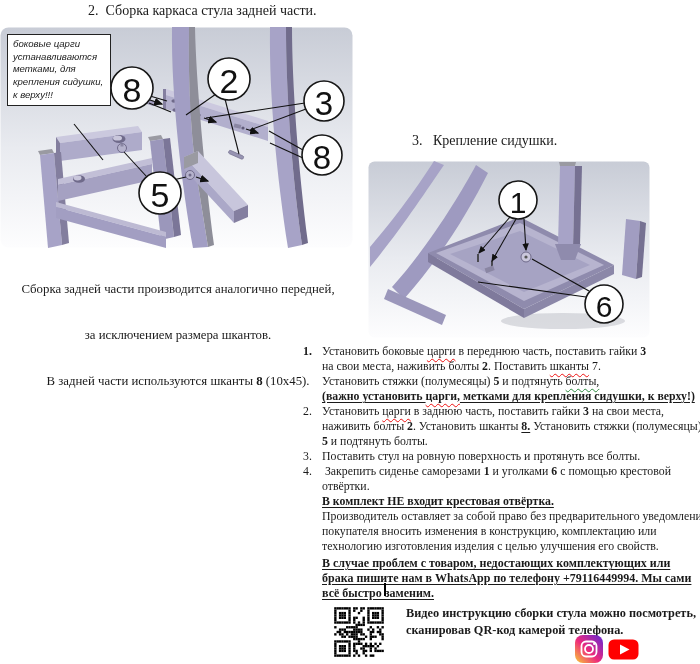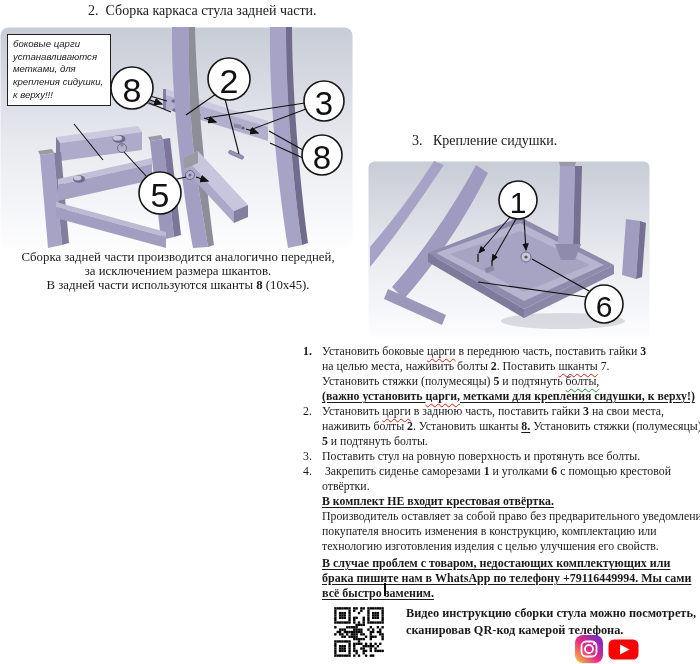--- a/index.html
+++ b/index.html
@@ -6,21 +6,21 @@
   #page{position:relative;width:700px;height:664px;background:#fff;overflow:hidden;
         font-family:"Liberation Serif",serif;color:#1a1a1a;}
   .abs{position:absolute;}
   .heading{font-size:14px;white-space:pre;}
   
   #note-box{left:7px;top:34px;width:93px;background:#fff;border:1px solid #222;
             padding:3px 4px 4px 5px;font-family:"Liberation Sans",sans-serif;
             font-size:9.6px;line-height:1.32;white-space:pre-line;font-style:italic;}
   
   #left-caption{left:0;top:250px;width:356px;text-align:center;font-size:12.8px;}
-  #left-caption .tline{height:14px;line-height:14px;white-space:pre;}
+  #left-caption .tline{height:14px;line-height:14px;white-space:pre;margin-top:32px;}
   
   #instructions{left:303px;top:344px;width:400px;font-size:11.8px;}
   .list-item{position:relative;padding-left:19px;}
   .list-item .num{position:absolute;left:0;top:0;height:15px;line-height:15px;}
   .tline{height:15px;line-height:15px;white-space:pre;}
   .b{font-weight:bold;}
   .u{text-decoration-line:underline;text-decoration-thickness:1.2px;text-underline-offset:2px;}
   .wavy-red{text-decoration-line:underline;text-decoration-style:wavy;
             text-decoration-color:#e11;text-decoration-thickness:1px;text-underline-offset:2.5px;}
   .wavy-green{text-decoration-line:underline;text-decoration-style:wavy;
@@ -213,21 +213,21 @@
     <g>
       <circle cx="236" cy="143" r="19" fill="#fff" stroke="#161616" stroke-width="1.6"></circle>
       <text class="callout" x="236" y="145" font-size="30" text-anchor="middle" dominant-baseline="central">6</text>
     </g>
   </svg>
 
   <div class="abs" id="instructions">
       <div class="list-item">
         <span class="num b">1.</span>
         <div class="tline"><span>Установить боковые </span><span class="wavy-red">царги</span><span> в переднюю часть, поставить гайки </span><span class="b">3</span></div>
-        <div class="tline"><span>на целью места, наживить болты </span><span class="b">2</span><span>. Поставить </span><span class="wavy-red">шканты</span><span> 7.</span></div>
+        <div class="tline"><span>на свои места, наживить болты </span><span class="b">2</span><span>. Поставить </span><span class="wavy-red">шканты</span><span> 7.</span></div>
         <div class="tline"><span>Установить стяжки (полумесяцы) </span><span class="b">5</span><span> и подтянуть </span><span class="wavy-green">болты,</span></div>
         <div class="tline"><span class="b u">(важно установить </span><span class="b u wavy-red">царги,</span><span class="b u"> метками для крепления сидушки, к верху!)</span></div>
       </div>
       <div class="list-item">
         <span class="num">2.</span>
         <div class="tline"><span>Установить </span><span class="wavy-red">царги</span><span> в заднюю часть, поставить гайки </span><span class="b">3</span><span> на свои места,</span></div>
         <div class="tline"><span>наживить болты </span><span class="b">2</span><span>. Установить шканты </span><span class="b u">8.</span><span> Установить стяжки (полумесяцы)</span></div>
         <div class="tline"><span class="b">5</span><span> и подтянуть болты.</span></div>
       </div>
       <div class="list-item">

